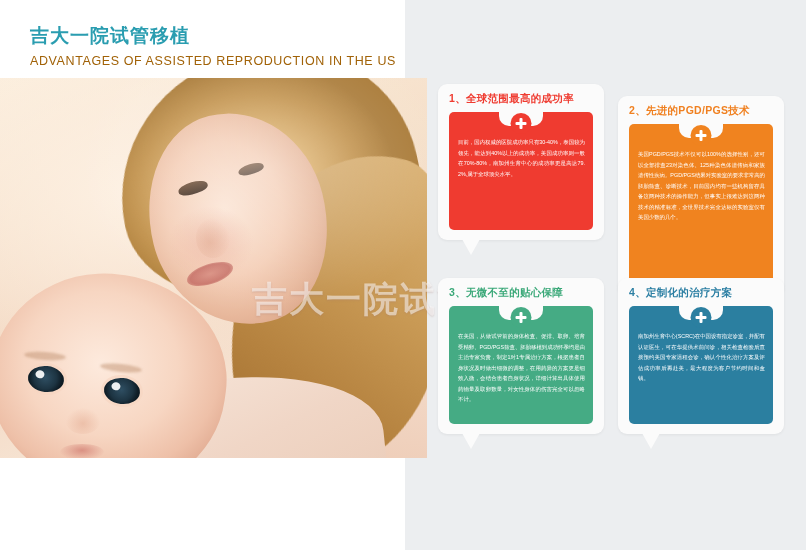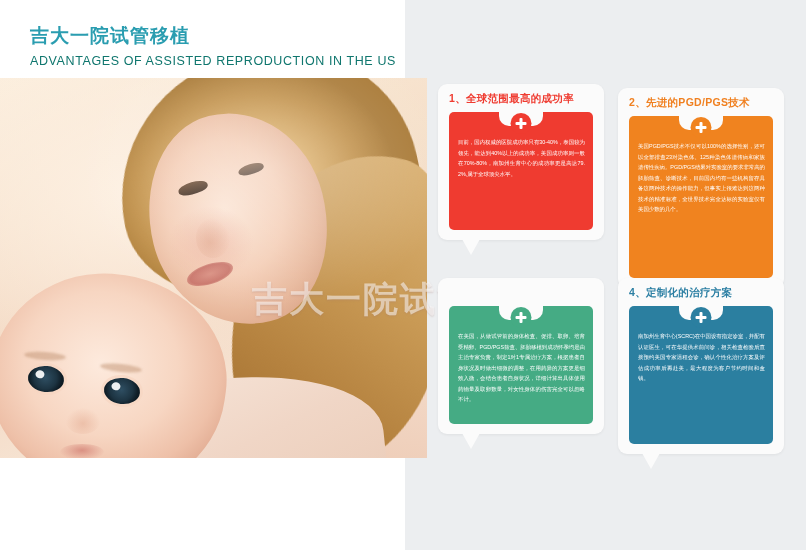--- a/index.html
+++ b/index.html
@@ -17,21 +17,21 @@
     background:#ffffff;
   }
 
   
   .heading{position:absolute;left:30px;top:24px;width:370px;}
   .heading .cn{
     font-size:19px;font-weight:bold;color:#2a9db0;letter-spacing:1px;
     line-height:1.25;white-space:nowrap;
   }
   .heading .en{
-    margin-top:6px;font-size:12.5px;color:#0f766e;letter-spacing:.6px;
+    margin-top:6px;font-size:12.5px;color:#a16207;letter-spacing:.6px;
     white-space:nowrap;
   }
 
   
   .photo{
     position:absolute;left:0;top:78px;width:427px;height:380px;
     overflow:hidden;
   }
   .photo .sky{
     position:absolute;inset:0;
@@ -148,23 +148,23 @@
   
   .cards{position:absolute;left:428px;top:84px;width:360px;height:380px;}
   .card{
     position:absolute;width:166px;
     background:#fbfbfb;
     border-radius:9px;
     box-shadow:0 1px 3px rgba(0,0,0,.06);
     margin-left:10px;
   }
   .card.c1{left:0;top:0;height:156px;}
-  .card.c2{left:180px;top:4px;height:200px;}
+  .card.c2{left:180px;top:12px;height:200px;}
   .card.c3{left:0;top:194px;height:156px;}
-  .card.c4{left:180px;top:194px;height:176px;}
+  .card.c4{left:180px;top:194px;height:156px;}
   .card .tail{
     position:absolute;left:24px;bottom:-15px;width:0;height:0;
     border-left:9px solid transparent;
     border-right:9px solid transparent;
     border-top:16px solid #fbfbfb;
   }
   .card-title{
     position:absolute;left:11px;top:8px;right:8px;
     font-size:10.5px;font-weight:bold;letter-spacing:.3px;
     white-space:nowrap;
@@ -267,20 +267,21 @@
       <div class="card-title">2、先进的PGD/PGS技术</div>
       <div class="panel">
         <div class="notch"></div>
         <div class="plus"></div>
         <div class="body-text">美国PGD/PGS技术不仅可以100%的选择性别，还可以全部排查23对染色体、125种染色体遗传病和家族遗传性疾病。PGD/PGS结果对实验室的要求非常高的胚胎筛查、诊断技术，目前国内均有一些机构留存具备这两种技术的操作能力，但事实上很难达到这两种技术的精准标准，全世界技术完全达标的实验室仅有美国少数的几个。</div>
       </div>
       <div class="tail"></div>
     </div>
 
     <div class="card c3">
+      <div class="card-title">3、无微不至的贴心保障</div>
       <div class="panel">
         <div class="notch"></div>
         <div class="plus"></div>
         <div class="body-text">在美国，从做试管前的身体检查、促排、取卵、培育受精卵、PGD/PGS筛查、胚胎移植到成功怀孕均是由主治专家负责，制定1对1专属治疗方案，根据患者自身状况及时做出细微的调整，在用药异的方案更是细致入微，会结合患者自身状况，详细计算出具体使用药物量及取卵数量，对女性身体的伤害完全可以忽略不计。</div>
       </div>
       <div class="tail"></div>
     </div>
 
     <div class="card c4">
       <div class="card-title">4、定制化的治疗方案</div>

